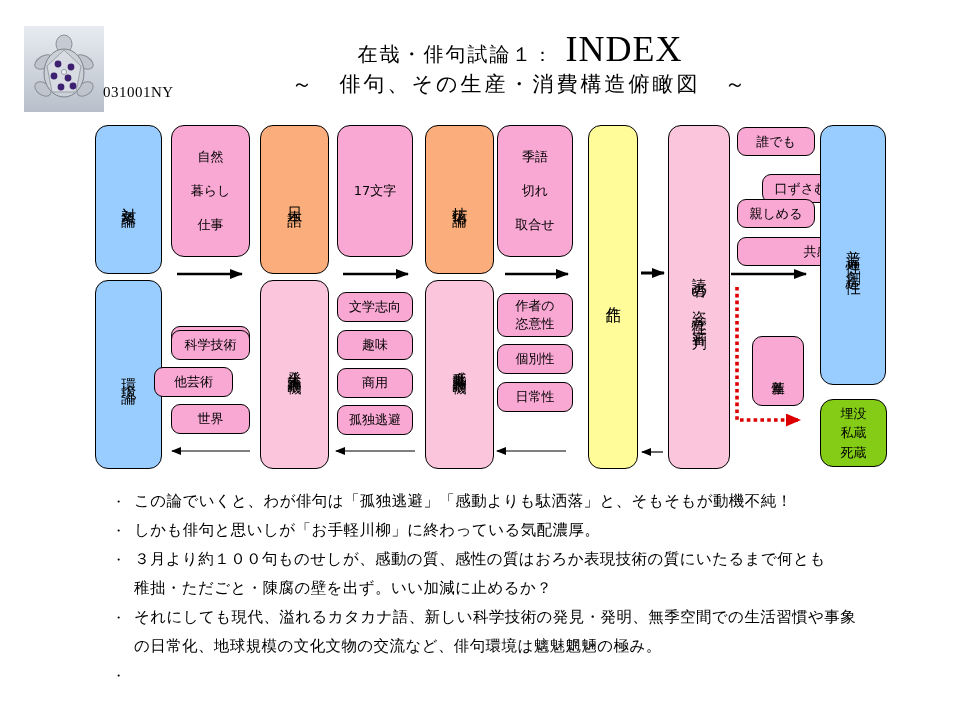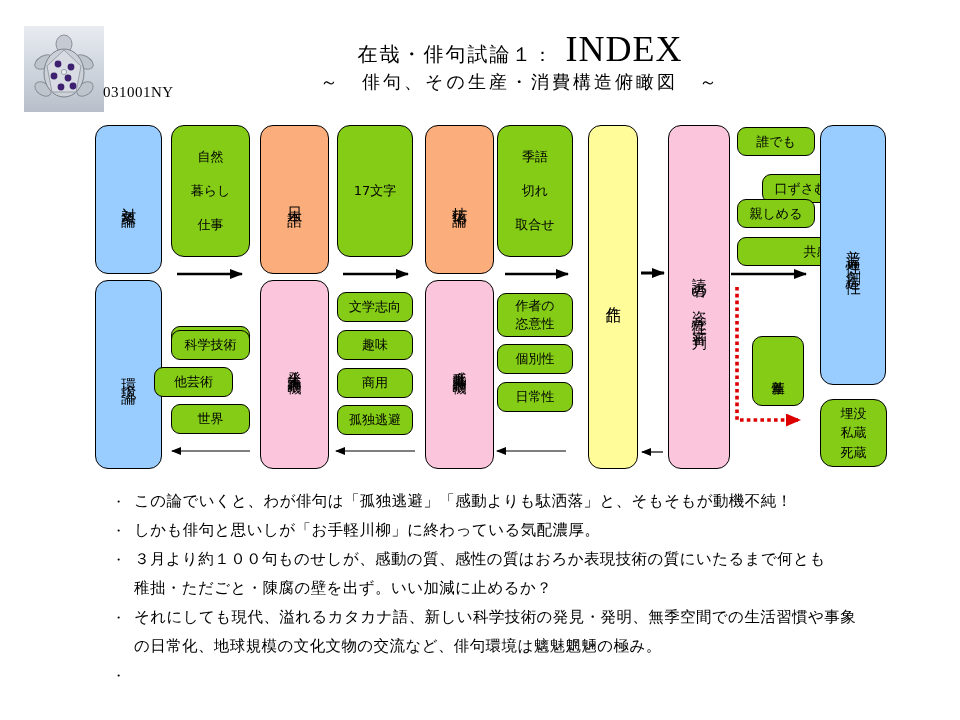--- a/index.html
+++ b/index.html
@@ -5,23 +5,23 @@
   html,body{margin:0;padding:0;background:#fff;}
   .slide{position:relative;width:960px;height:720px;background:#ffffff;overflow:hidden;
          font-family:"Liberation Serif",serif;color:#000;}
   
   .photo{position:absolute;left:24px;top:26px;width:80px;height:86px;}
   .file-id{position:absolute;left:103px;top:84px;font-size:15px;letter-spacing:.5px;}
   .titles{position:absolute;left:120px;right:40px;top:28px;text-align:center;}
   .t1{font-size:20px;letter-spacing:2px;}
   .t1 .colon{font-size:18px;}
   .t1 .index{font-size:36px;letter-spacing:1px;margin-left:12px;}
-  .t2{font-size:18px;letter-spacing:3px;margin-top:0px;}
+  .t2{font-size:21px;letter-spacing:3px;margin-top:0px;}
   
-  .box{position:absolute;border:1.4px solid #000;border-radius:13px;background:#84cc16;
+  .box{position:absolute;border:1.4px solid #000;border-radius:13px;background:#f9a8d4;
        display:flex;align-items:center;justify-content:center;text-align:center;
        font-family:"DejaVu Sans",sans-serif;font-size:13px;line-height:1.35;white-space:pre-line;}
   .small{border-radius:9px;}
   .vbox{writing-mode:vertical-rl;text-orientation:upright;}
   .blue{background:#99CCFF;}
   .orange{background:#FBAE7B;}
   .pink{background:#FBC6DC;}
   .yellow{background:#FFFC99;}
   .gray{background:#84cc16;}
   .lh-air{line-height:2.6;}

